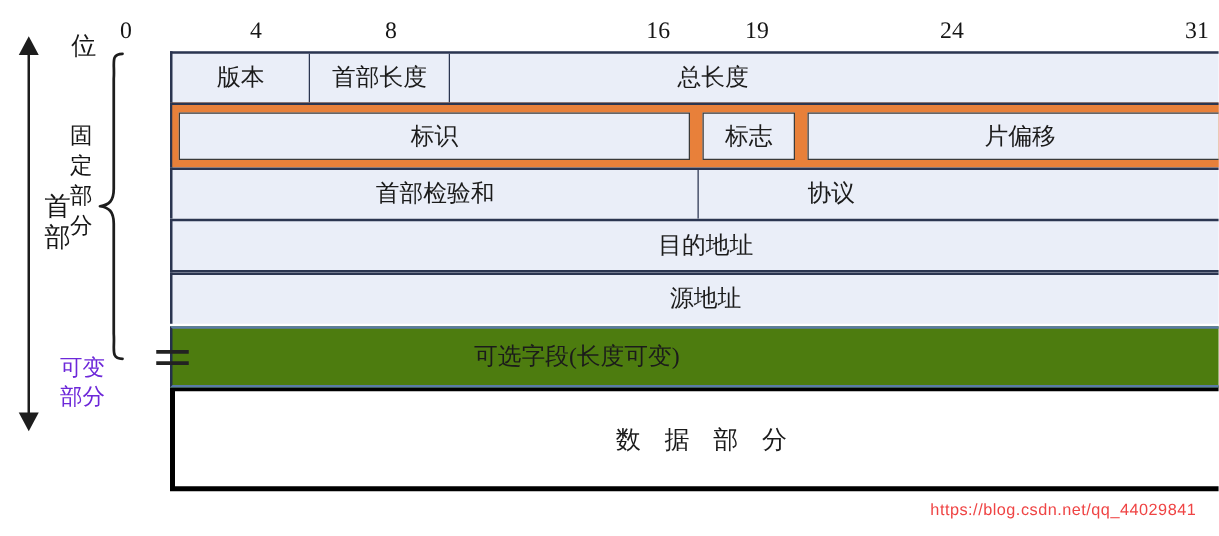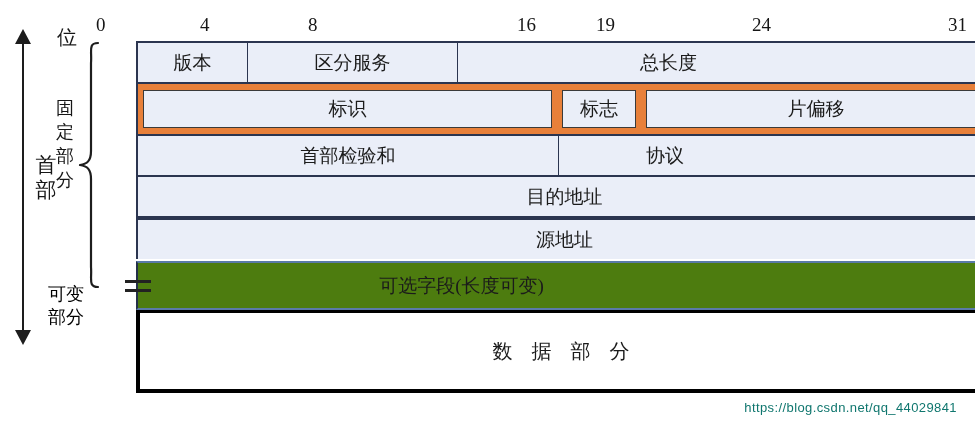--- a/index.html
+++ b/index.html
@@ -214,40 +214,40 @@
   .label-fixed span { display: block; }
 
   .label-variable {
     position: absolute;
     left: 42px;
     top: 283px;
     width: 48px;
     font-size: 18px;
     line-height: 23px;
     text-align: center;
-    color: #000000;
+    color: #6d28d9;
   }
   .label-variable span { display: block; }
 
   
   .brace {
     position: absolute;
     left: 78px;
     top: 41px;
     width: 22px;
     height: 248px;
   }
 
   
   .watermark {
     position: absolute;
     right: 18px;
     bottom: 14px;
     font-size: 13px;
-    color: #0f766e;
+    color: #ef4444;
     font-family: "Liberation Sans", sans-serif;
     letter-spacing: 0.4px;
     user-select: none;
   }
 </style>
 </head>
 <body>
 
 <div id="stage">
 
@@ -288,21 +288,21 @@
     <svg width="22" height="248" viewBox="0 0 22 248" aria-hidden="true">
       <path d="M20,2 C10,2 14,10 13,22 L13,110 C13,120 9,123 2,124
                C9,125 13,128 13,138 L13,226 C14,238 10,246 20,246" fill="none" stroke="#1d1d1d" stroke-width="2.2" stroke-linecap="round" stroke-linejoin="round"></path>
     </svg>
   </div>
 
   <div class="diagram">
 
     <div class="row">
       <div class="cell" style="width:110px">版本</div>
-      <div class="cell" style="width:210px">区分服务</div>
+      <div class="cell" style="width:112px">首部长度</div>
       <div class="cell" style="width:421px">总长度</div>
     </div>
 
     <div class="row-orange">
       <div class="obox" style="width:419px">
         <div class="inner">标识</div>
       </div>
       <div class="obox" style="width:84px">
         <div class="inner">标志</div>
       </div>

